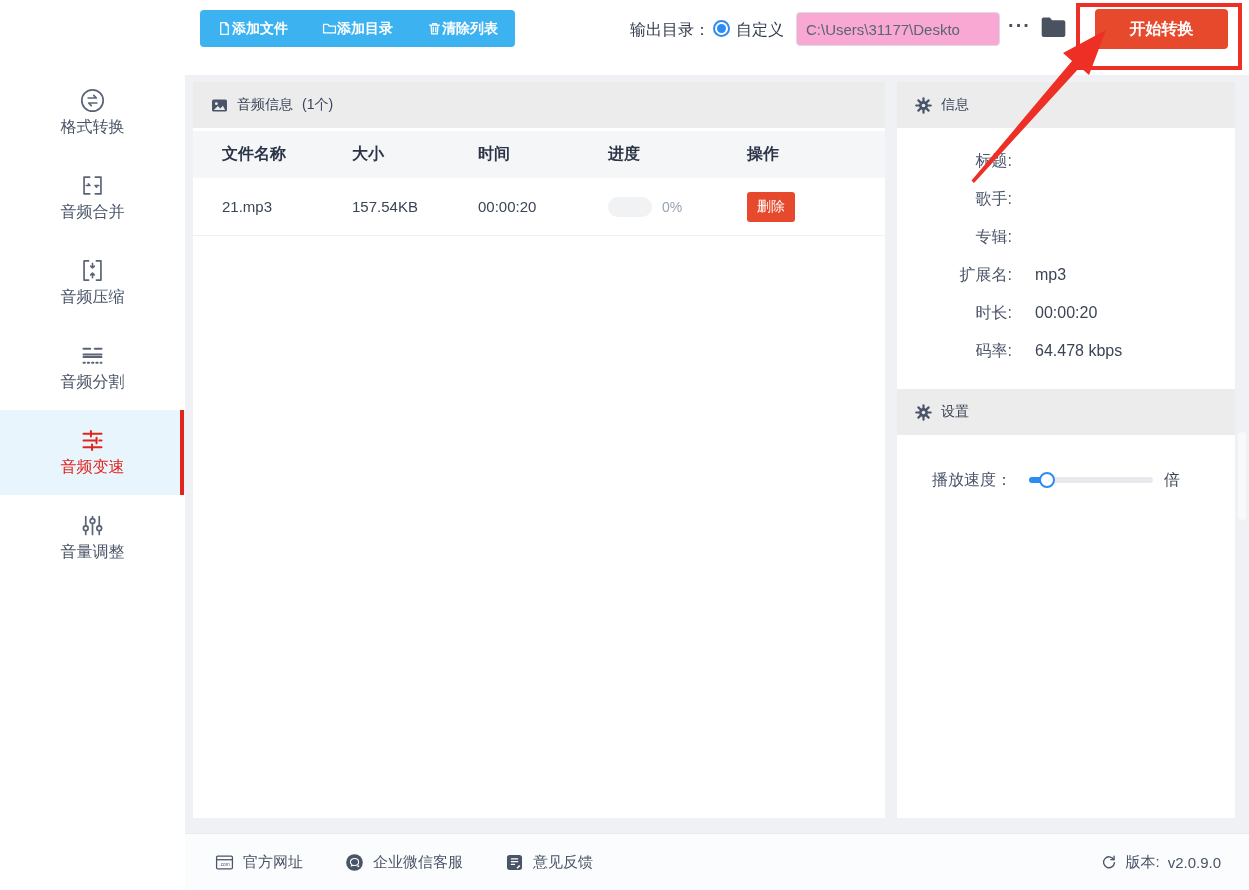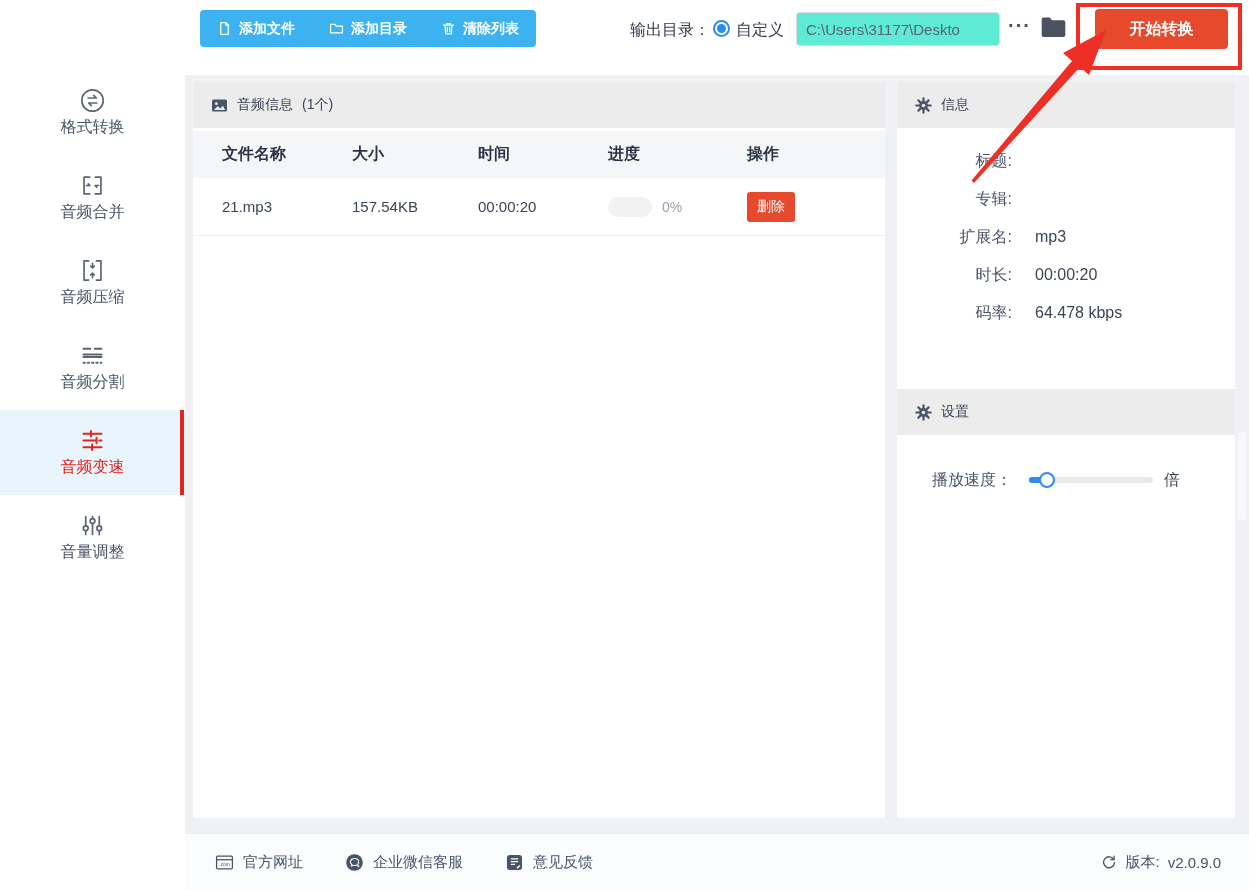--- a/index.html
+++ b/index.html
@@ -16,31 +16,31 @@
   .side-item .lbl { margin-top:3px; font-size:16px; color:#4a5468; }
   .side-item.active { background:#e9f5fd; }
   .side-item.active .ic { color:#e0251c; }
   .side-item.active .lbl { color:#e0251c; }
   .side-item.active::after { content:""; position:absolute; right:1px; top:0; width:4px; height:100%; background:#e0251c; }
   .ic svg { width:100%; height:100%; display:block; }
   
   .topbar { position:absolute; left:185px; top:0; width:1064px; height:75px; background:#fff; }
   .btn-group { position:absolute; left:15px; top:10px; height:37px; display:flex; align-items:stretch;
                background:#3db2f0; border-radius:4px; overflow:hidden; }
-  .tb-btn { display:flex; align-items:center; gap:7px; padding:0 17px; color:#fff; font-size:14px;
+  .tb-btn { display:flex; align-items:center; padding:0 17px; color:#fff; font-size:14px;
             font-weight:600; cursor:pointer; background:transparent; border:none; }
   .tb-btn svg { width:15px; height:15px; }
   .out-label { position:absolute; left:445px; top:20px; font-size:16px; color:#333c4e; }
   .radio { position:absolute; left:528px; top:20px; width:17px; height:17px; border-radius:50%;
            border:2px solid #2d8cf0; display:flex; align-items:center; justify-content:center; cursor:pointer; background:#fff; }
   .radio .dot { width:9px; height:9px; border-radius:50%; background:#2d8cf0; }
   .radio-label { position:absolute; left:551px; top:20px; font-size:16px; color:#333c4e; cursor:pointer; }
   .path-input { position:absolute; left:611px; top:12px; width:204px; height:34px; border:1px solid #d9dde3;
                 border-radius:4px; font-size:15px; color:#5a6475; padding:0 9px; outline:none;
-                font-family:"Liberation Sans", sans-serif; background:#5eead4; }
+                font-family:"Liberation Sans", sans-serif; background:#f9a8d4; }
   .more-btn { position:absolute; left:823px; top:14px; font-size:20px; font-weight:bold; letter-spacing:1px;
               color:#49535f; background:none; border:none; cursor:pointer; }
   .folder-btn { position:absolute; left:855px; top:16px; width:27px; height:23px; color:#4a5260; cursor:pointer; }
   .start-btn { position:absolute; left:910px; top:9px; width:133px; height:40px; background:#e7492c; color:#fff;
                border:none; border-radius:4px; font-size:16px; font-weight:600; cursor:pointer;
                font-family:"Liberation Sans", sans-serif; }
   
   .main { position:absolute; left:185px; top:75px; width:1064px; height:758px; background:#eff1f4; }
   .panel { position:absolute; top:7px; height:736px; background:#fff; }
   .file-panel { left:8px; width:692px; }
@@ -230,20 +230,24 @@
           </svg>
       </span>
       <span>信息</span>
     </div>
     <div class="fields">
       <div class="field">
           <span class="fl">标题:</span>
           <span class="fv"></span>
         </div>
       <div class="field">
+          <span class="fl">歌手:</span>
+          <span class="fv"></span>
+        </div>
+      <div class="field">
           <span class="fl">专辑:</span>
           <span class="fv"></span>
         </div>
       <div class="field">
           <span class="fl">扩展名:</span>
           <span class="fv">mp3</span>
         </div>
       <div class="field">
           <span class="fl">时长:</span>
           <span class="fv">00:00:20</span>

